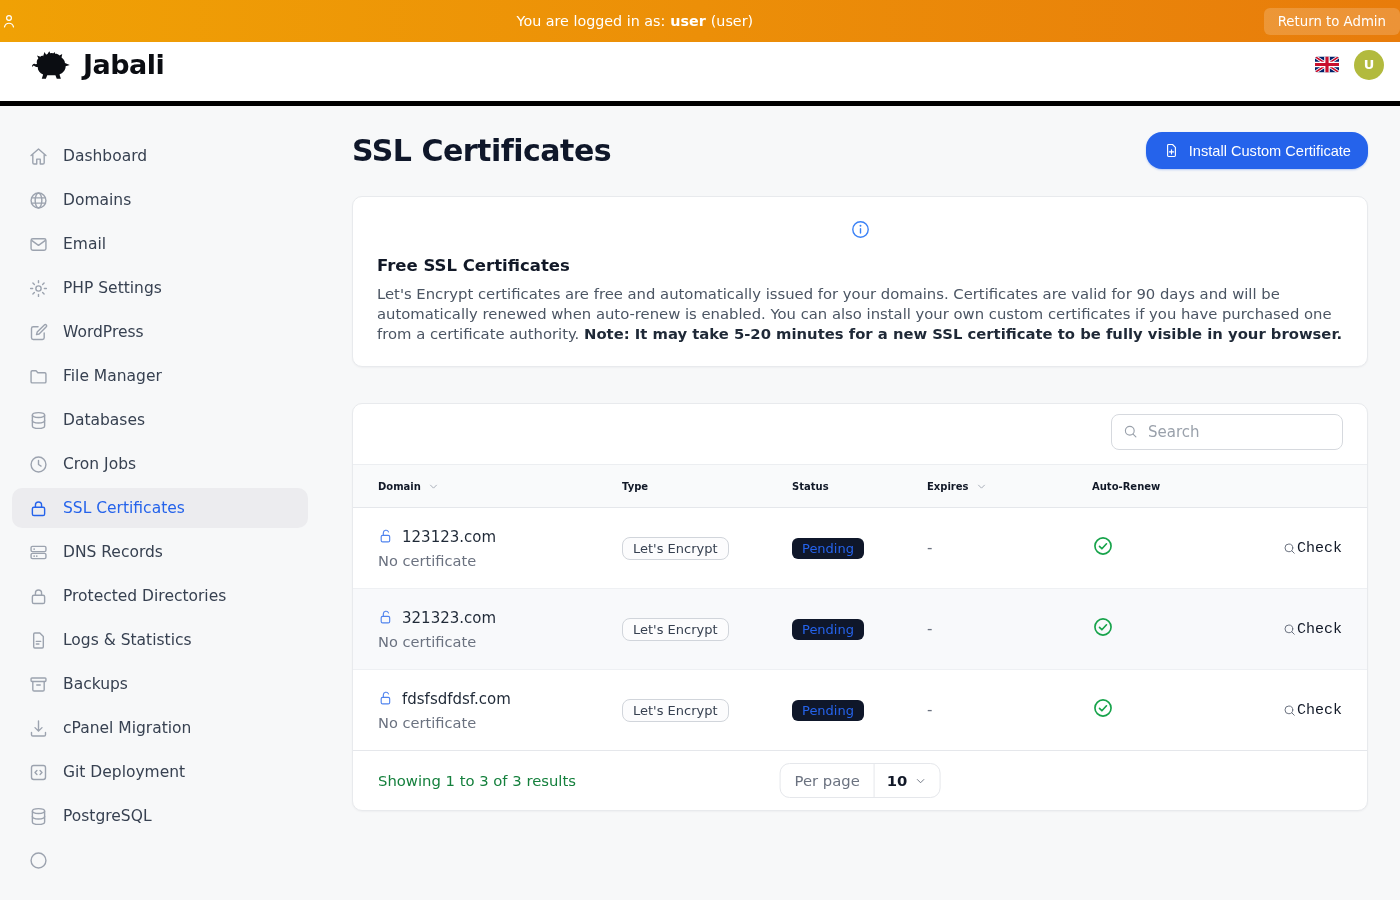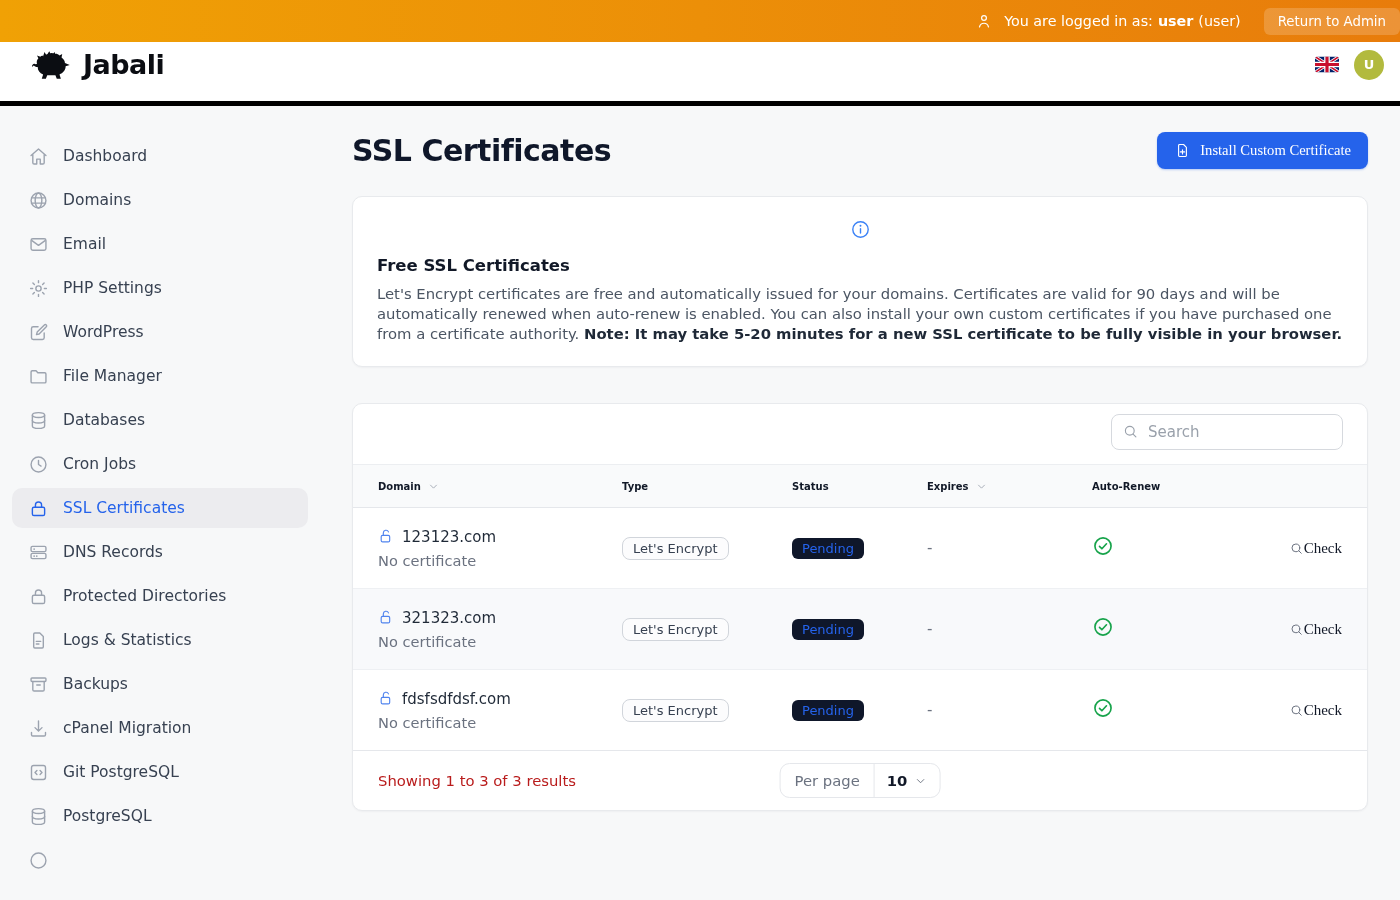--- a/index.html
+++ b/index.html
@@ -6,21 +6,21 @@
   html,body { width:1400px; height:900px; overflow:hidden; }
   body {
     font-family: "DejaVu Sans", "Liberation Sans", sans-serif;
     background:#f7f8f9; color:#111827; position:relative;
   }
   .icon { display:inline-flex; }
   .icon svg { width:100%; height:100%; display:block; }
 
   
   .topbar {
-    height:42px; display:flex; align-items:center; justify-content:flex-end;
+    height:42px; display:flex; align-items:center; justify-content:space-between;
     gap:11px; color:#fff; font-size:14.3px;
     background:linear-gradient(90deg,#f0a105 0%, #ec8f08 50%, #e87c0b 100%);
   }
   .topbar .person-ic { width:18px; height:18px; color:#fff; }
   .topbar-text { display:flex; gap:5px; align-items:baseline; }
   .topbar-text b { font-weight:700; }
   .return-btn {
     margin-left:12px; background:rgba(255,255,255,0.18); color:#fff;
     border:none; border-radius:6px; padding:6px 14px; font-size:13.3px;
     font-family:inherit; cursor:pointer;
@@ -55,22 +55,22 @@
   .sb-item.active .sb-icon { color:#2563eb; }
 
   .main { flex:1; padding:26px 20px 0; overflow:hidden; }
   .content { padding:0 12px; }
 
   
   .page-head { display:flex; align-items:center; justify-content:space-between; margin-bottom:27px; }
   .page-title { font-size:30px; font-weight:700; color:#0f172a; letter-spacing:-0.5px; }
   .install-btn {
     display:flex; align-items:center; gap:9px; background:#2563eb; color:#fff;
-    border:none; border-radius:8px; height:37px; padding:0 17px; font-size:14.6px;
-    font-family:Liberation Serif, serif; cursor:pointer; box-shadow:0 1px 2px rgba(37,99,235,.3);
+    border:none; border-radius:16px; height:37px; padding:0 17px; font-size:14.6px;
+    font-family:Liberation Sans, sans-serif; cursor:pointer; box-shadow:0 1px 2px rgba(37,99,235,.3);
   }
   .install-btn .icon { width:17px; height:17px; }
 
   
   .card { background:#fff; border:1px solid #e8eaed; border-radius:10px; box-shadow:0 1px 2px rgba(16,24,40,.04);flex-direction:column; }
   .info-card { display:flex; align-items:center; gap:16px; padding:22px 24px; margin-bottom:36px; }
   .info-ic { width:21px; height:21px; color:#3b82f6; flex:none; }
   .info-title { font-size:16.5px; font-weight:700; color:#111827; margin-bottom:9px; }
   .info-body { font-size:14.8px; line-height:20px; color:#4b5563; }
   .info-body b { color:#1f2937; font-weight:700; }
@@ -107,26 +107,26 @@
   }
   .pill-status {
     display:inline-block; font-size:13px; color:#2563eb; background:#0f172a;
     border-radius:6px; padding:3px 10px;
   }
   .td-expires { font-size:15px; color:#6b7280; }
   .renew-ic { width:22px; height:22px; color:#16a34a; }
   .td-action { display:flex; justify-content:flex-end; }
   .check-btn {
     display:flex; align-items:center; gap:0; background:none; border:none;
-    font-size:15px; color:#111827; font-family:Liberation Serif, serif; cursor:pointer;
+    font-size:15px; color:#111827; font-family:Liberation Mono, monospace; cursor:pointer;
   }
   .check-btn .icon { width:15px; height:15px; color:#6b7280; }
 
   .table-foot { position:relative; height:59px; display:flex; align-items:center; padding:0 25px; }
-  .foot-summary { font-size:14.8px; color:#b91c1c; }
+  .foot-summary { font-size:14.8px; color:#15803d; }
   .per-page {
     position:absolute; left:50%; transform:translateX(-50%);
     display:flex; align-items:stretch; border:1px solid #e5e7eb; border-radius:10px;
     background:#fff; overflow:hidden; cursor:pointer;
   }
   .per-page-label { padding:8px 14px; font-size:14.8px; color:#6b7280; border-right:1px solid #e5e7eb; }
   .per-page-value { padding:8px 12px; display:flex; align-items:center; gap:6px; font-size:14.8px; font-weight:600; color:#111827; }
   .per-page-value .icon { width:14px; height:14px; color:#6b7280; }
 
   
@@ -313,21 +313,21 @@
         </span>
     <span class="sb-label">cPanel Migration</span>
   </div>
       <div class="sb-item">
     <span class="icon sb-icon">
           <svg viewBox="0 0 24 24" fill="none" stroke="currentColor" stroke-width="1.6" stroke-linecap="round" stroke-linejoin="round">
             <rect x="4" y="4" width="16" height="16" rx="2.5"></rect>
             <path d="M10.2 9.8 8 12l2.2 2.2M13.8 9.8 16 12l-2.2 2.2"></path>
           </svg>
         </span>
-    <span class="sb-label">Git PostgreSQL</span>
+    <span class="sb-label">Git Deployment</span>
   </div>
       <div class="sb-item">
     <span class="icon sb-icon">
           <svg viewBox="0 0 24 24" fill="none" stroke="currentColor" stroke-width="1.6" stroke-linecap="round" stroke-linejoin="round">
             <ellipse cx="12" cy="5.8" rx="7" ry="2.8"></ellipse>
             <path d="M5 5.8v12.4c0 1.5 3.1 2.8 7 2.8s7-1.3 7-2.8V5.8"></path>
             <path d="M5 12c0 1.5 3.1 2.8 7 2.8s7-1.3 7-2.8"></path>
           </svg>
         </span>
     <span class="sb-label">PostgreSQL</span>

